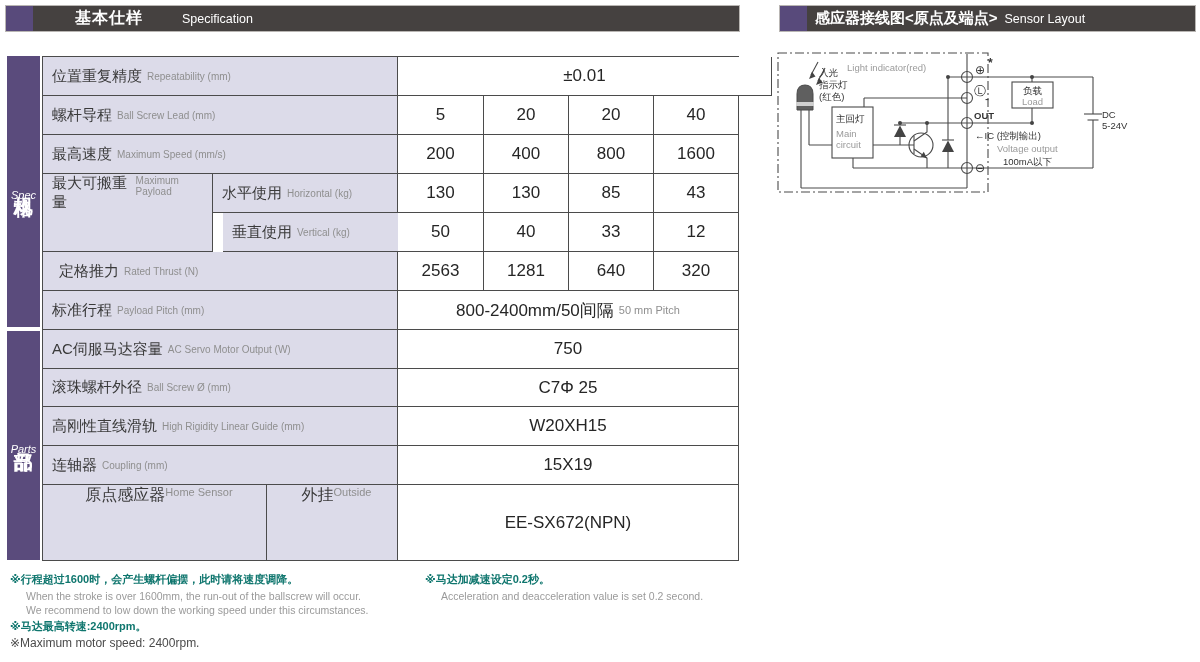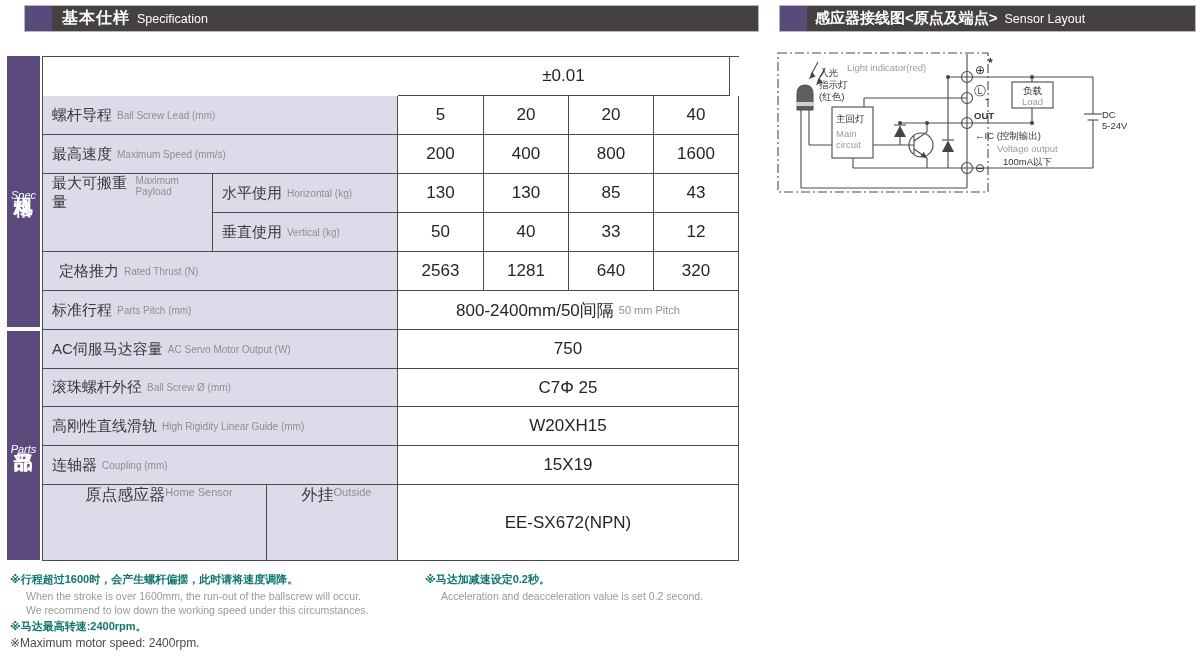--- a/index.html
+++ b/index.html
@@ -44,21 +44,21 @@
   .w{stroke:#4a4a4a;stroke-width:1.1;fill:none;}
   .dt{fill:#333;font-size:9.5px;}
   .gt{fill:#9a9a9a;font-size:9.5px;}
   .sym{fill:#333;font-size:12px;}
 </style>
 </head>
 <body>
 
 <div id="page">
 
-  <div class="hbar" style="left:24px;top:5px;width:735px;">
+  <div class="hbar" style="left:5px;top:5px;width:735px;gap:32px;">
     <div class="sq"></div>
     <span class="zh">基本仕样</span>
     <span class="en">Specification</span>
   </div>
 
   <div class="hbar" style="left:779px;top:5px;width:417px;">
     <div class="sq"></div>
     <span class="zh" style="font-size:15px;margin-left:8px;letter-spacing:0;">感应器接线图&lt;原点及端点&gt;</span>
     <span class="en">Sensor Layout</span>
   </div>
@@ -67,21 +67,25 @@
     <span class="vzh">规格</span>
     <span class="ven">Spec</span>
   </div>
   <div class="sideblock" style="top:331px;height:229px;">
     <span class="vzh">部品</span>
     <span class="ven">Parts</span>
   </div>
 
   <div id="spec-table">
 
-    <div class="cell val" style="left:355px;top:0;width:332px;height:39px;">±0.01</div>
+    <div class="cell lab" style="left:0;top:0;width:355px;height:39px;">
+      <span class="zh">位置重复精度</span>
+      <span class="en">Repeatability (mm)</span>
+    </div>
+    <div class="cell val" style="left:355px;top:0;width:374px;height:39px;">±0.01</div>
 
     <div class="cell lab" style="left:0;top:39px;width:355px;height:39px;">
       <span class="zh">螺杆导程</span>
       <span class="en">Ball Screw Lead (mm)</span>
     </div>
     <div class="cell val" style="left:355px;top:39px;width:86px;height:39px;">5</div>
     <div class="cell val" style="left:441px;top:39px;width:85px;height:39px;">20</div>
     <div class="cell val" style="left:526px;top:39px;width:85px;height:39px;">20</div>
     <div class="cell val" style="left:611px;top:39px;width:85px;height:39px;">40</div>
 
@@ -100,41 +104,41 @@
     </div>
     <div class="cell lab" style="left:170px;top:117px;width:185px;height:39px;">
       <span class="zh">水平使用</span>
       <span class="en">Horizontal (kg)</span>
     </div>
     <div class="cell val" style="left:355px;top:117px;width:86px;height:39px;">130</div>
     <div class="cell val" style="left:441px;top:117px;width:85px;height:39px;">130</div>
     <div class="cell val" style="left:526px;top:117px;width:85px;height:39px;">85</div>
     <div class="cell val" style="left:611px;top:117px;width:85px;height:39px;">43</div>
 
-    <div class="cell lab" style="left:170px;top:156px;width:185px;height:39px;">
+    <div class="cell lab" style="left:180px;top:156px;width:185px;height:39px;">
       <span class="zh">垂直使用</span>
       <span class="en">Vertical (kg)</span>
     </div>
     <div class="cell val" style="left:355px;top:156px;width:86px;height:39px;">50</div>
     <div class="cell val" style="left:441px;top:156px;width:85px;height:39px;">40</div>
     <div class="cell val" style="left:526px;top:156px;width:85px;height:39px;">33</div>
     <div class="cell val" style="left:611px;top:156px;width:85px;height:39px;">12</div>
 
     <div class="cell lab" style="left:0;top:195px;width:355px;height:39px;padding-left:16px;">
       <span class="zh">定格推力</span>
       <span class="en">Rated Thrust (N)</span>
     </div>
     <div class="cell val" style="left:355px;top:195px;width:86px;height:39px;">2563</div>
     <div class="cell val" style="left:441px;top:195px;width:85px;height:39px;">1281</div>
     <div class="cell val" style="left:526px;top:195px;width:85px;height:39px;">640</div>
     <div class="cell val" style="left:611px;top:195px;width:85px;height:39px;">320</div>
 
     <div class="cell lab" style="left:0;top:234px;width:355px;height:39px;">
       <span class="zh">标准行程</span>
-      <span class="en">Parts Pitch (mm)</span>
+      <span class="en">Payload Pitch (mm)</span>
     </div>
     <div class="cell val" style="left:355px;top:234px;width:341px;height:39px;">
       <span>800-2400mm/50间隔</span>
       <span class="sub">50 mm Pitch</span>
     </div>
 
     <div class="cell lab" style="left:0;top:273px;width:355px;height:39px;">
       <span class="zh">AC伺服马达容量</span>
       <span class="en">AC Servo Motor Output (W)</span>
     </div>

